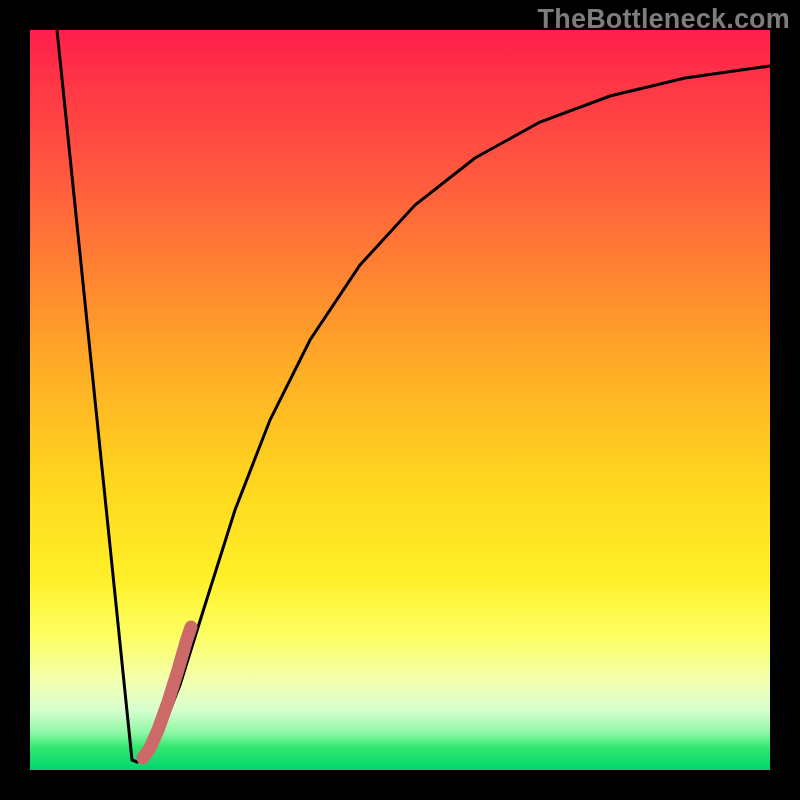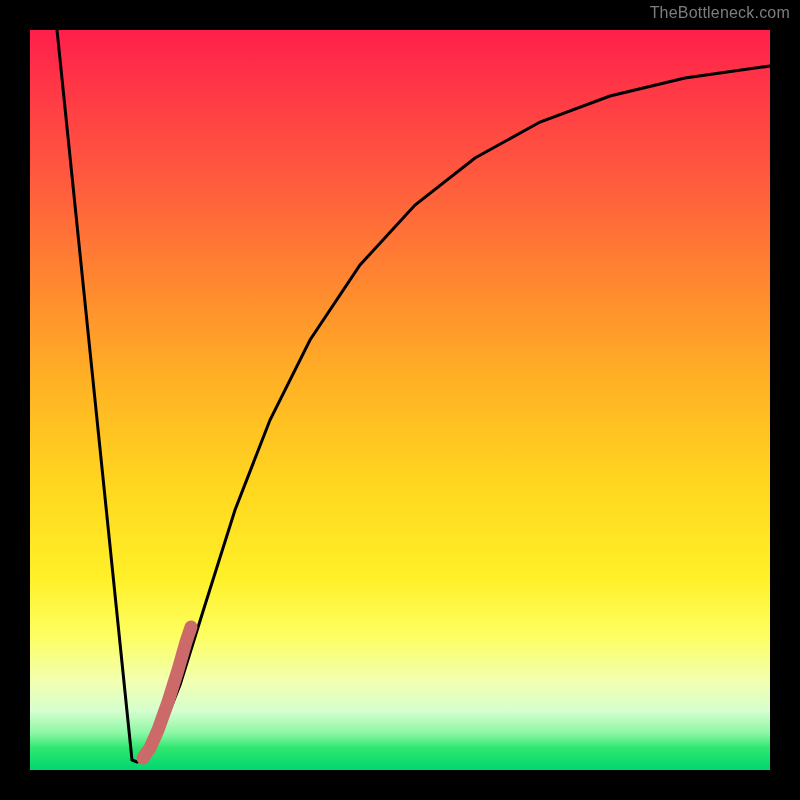--- a/index.html
+++ b/index.html
@@ -39,22 +39,22 @@
       #8cf7a5 95%,
       #30e770 97%,
       #00d66e 100%
     );
   }
   .watermark {
     position: absolute;
     top: 4px;
     right: 10px;
     color: #7d7d7d;
-    font-size: 16px;
-    font-weight: 400;
+    font-size: 27px;
+    font-weight: 700;
     letter-spacing: 0.2px;
   }
   svg.curve {
     position: absolute;
     left: 0;
     top: 0;
     width: 740px;
     height: 740px;
     overflow: visible;
   }

